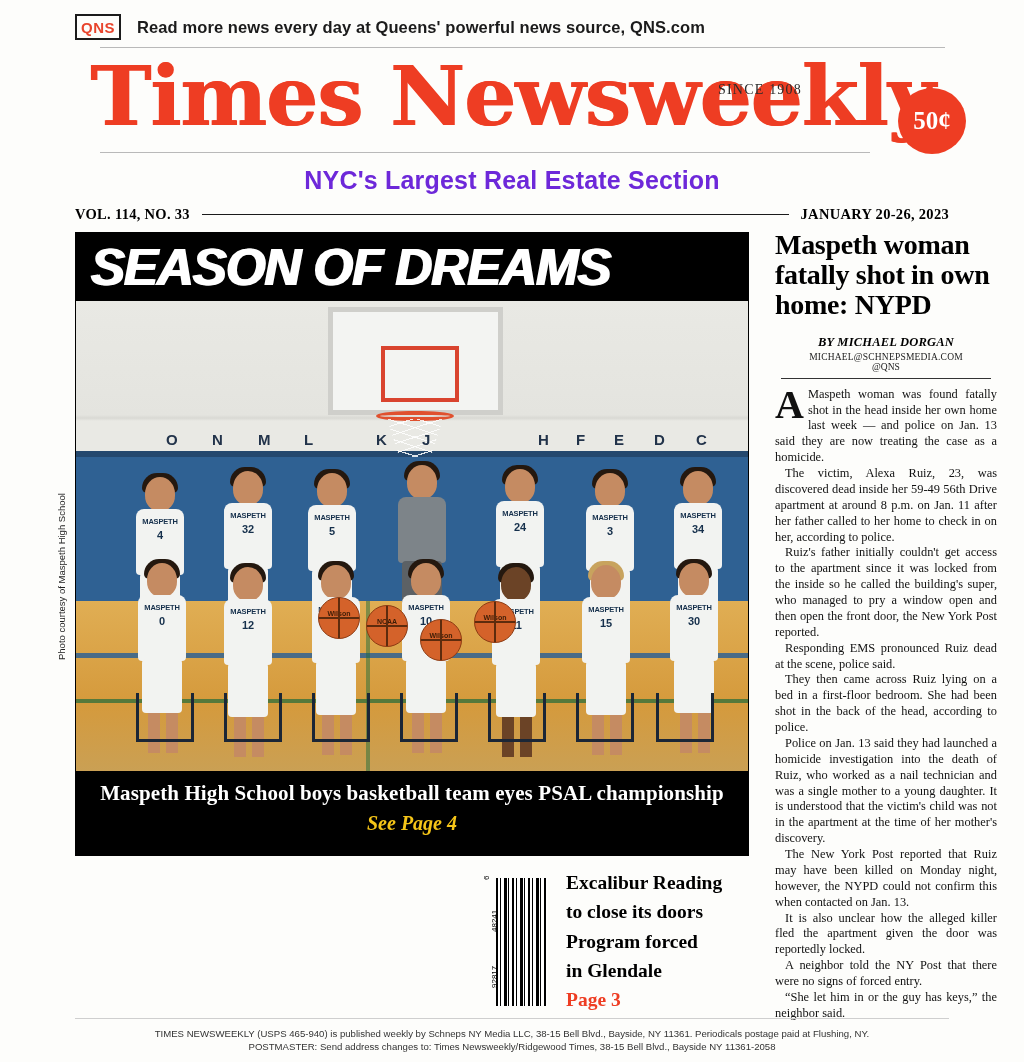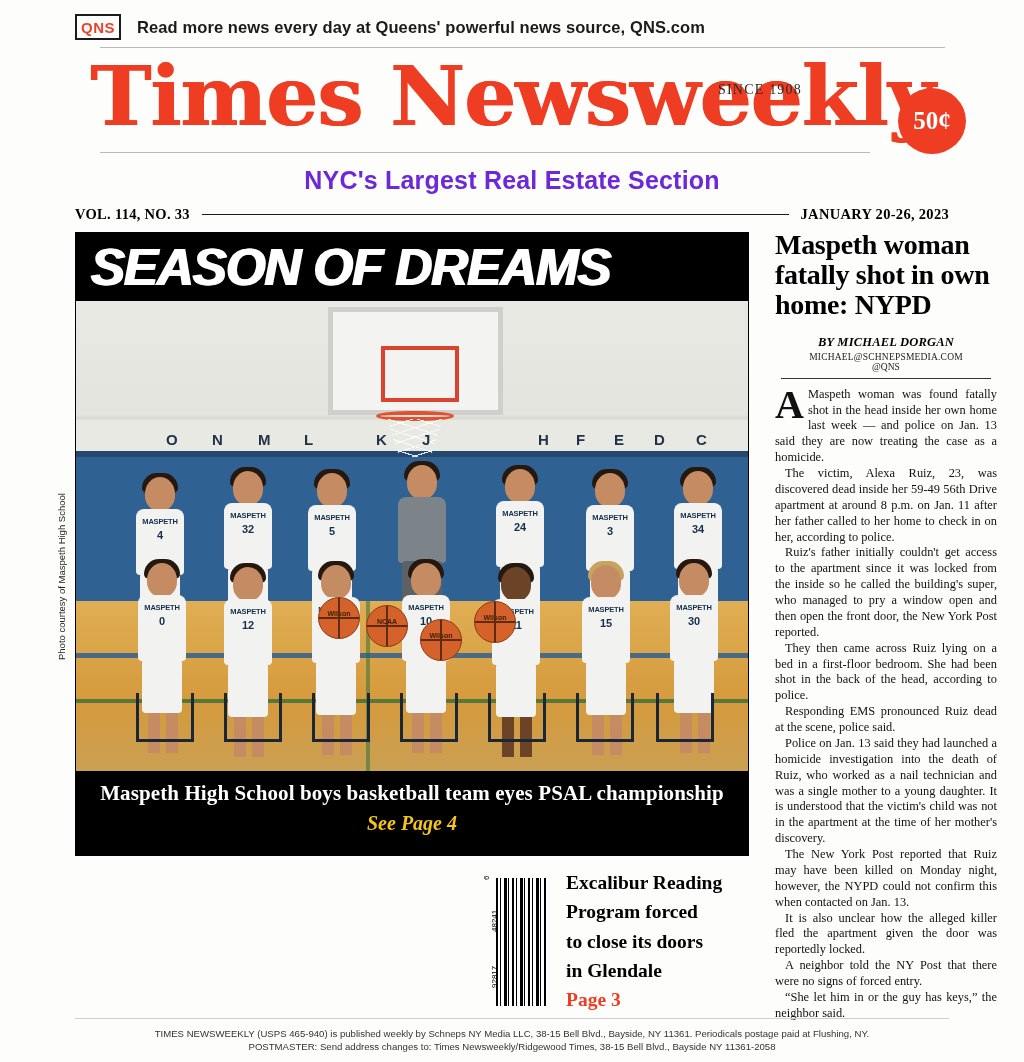--- a/index.html
+++ b/index.html
@@ -646,41 +646,41 @@
   <div class="story-col">
     <div class="story-head">Maspeth woman fatally shot in own home: NYPD</div>
     <div class="byline">BY MICHAEL DORGAN</div>
     <div class="byline-mail">MICHAEL@SCHNEPSMEDIA.COM</div>
     <div class="byline-handle">@QNS</div>
     <div class="byline-rule"></div>
     <div class="body-text">
       <p class="first"><span class="dropcap">A</span><span> Maspeth woman was found fatally shot in the head inside her own home last week — and police on Jan. 13 said they are now treating the case as a homicide.</span></p>
       <p>The victim, Alexa Ruiz, 23, was discovered dead inside her 59-49 56th Drive apartment at around 8 p.m. on Jan. 11 after her father called to her home to check in on her, according to police.</p>
       <p>Ruiz's father initially couldn't get access to the apartment since it was locked from the inside so he called the building's super, who managed to pry a window open and then open the front door, the New York Post reported.</p>
+      <p>Responding EMS pronounced Ruiz dead at the scene, police said.</p>
       <p>They then came across Ruiz lying on a bed in a first-floor bedroom. She had been shot in the back of the head, according to police.</p>
-      <p>Responding EMS pronounced Ruiz dead at the scene, police said.</p>
       <p>Police on Jan. 13 said they had launched a homicide investigation into the death of Ruiz, who worked as a nail technician and was a single mother to a young daughter. It is understood that the victim's child was not in the apartment at the time of her mother's discovery.</p>
       <p>The New York Post reported that Ruiz may have been killed on Monday night, however, the NYPD could not confirm this when contacted on Jan. 13.</p>
       <p>It is also unclear how the alleged killer fled the apartment given the door was reportedly locked.</p>
       <p>A neighbor told the NY Post that there were no signs of forced entry.</p>
       <p>“She let him in or the guy has keys,” the neighbor said.</p>
     </div>
   </div>
 
   <div class="barcode-box">
     <div class="bc-top">6</div>
     <div class="bc-mid">48241</div>
     <div class="bc-bot">92817</div>
     <div class="barcode"></div>
   </div>
 
   <div class="teaser">
     <div>Excalibur Reading</div>
+    <div>to close its doors</div>
     <div>Program forced</div>
-    <div>to close its doors</div>
     <div>in Glendale</div>
     <div class="page-ref">Page 3</div>
   </div>
 
   <div class="footer-rule"></div>
   <div class="footer">
     <div>TIMES NEWSWEEKLY (USPS 465-940) is published weekly by Schneps NY Media LLC, 38-15 Bell Blvd., Bayside, NY 11361. Periodicals postage paid at Flushing, NY.</div>
     <div>POSTMASTER: Send address changes to: Times Newsweekly/Ridgewood Times, 38-15 Bell Blvd., Bayside NY 11361-2058</div>
   </div>
 

